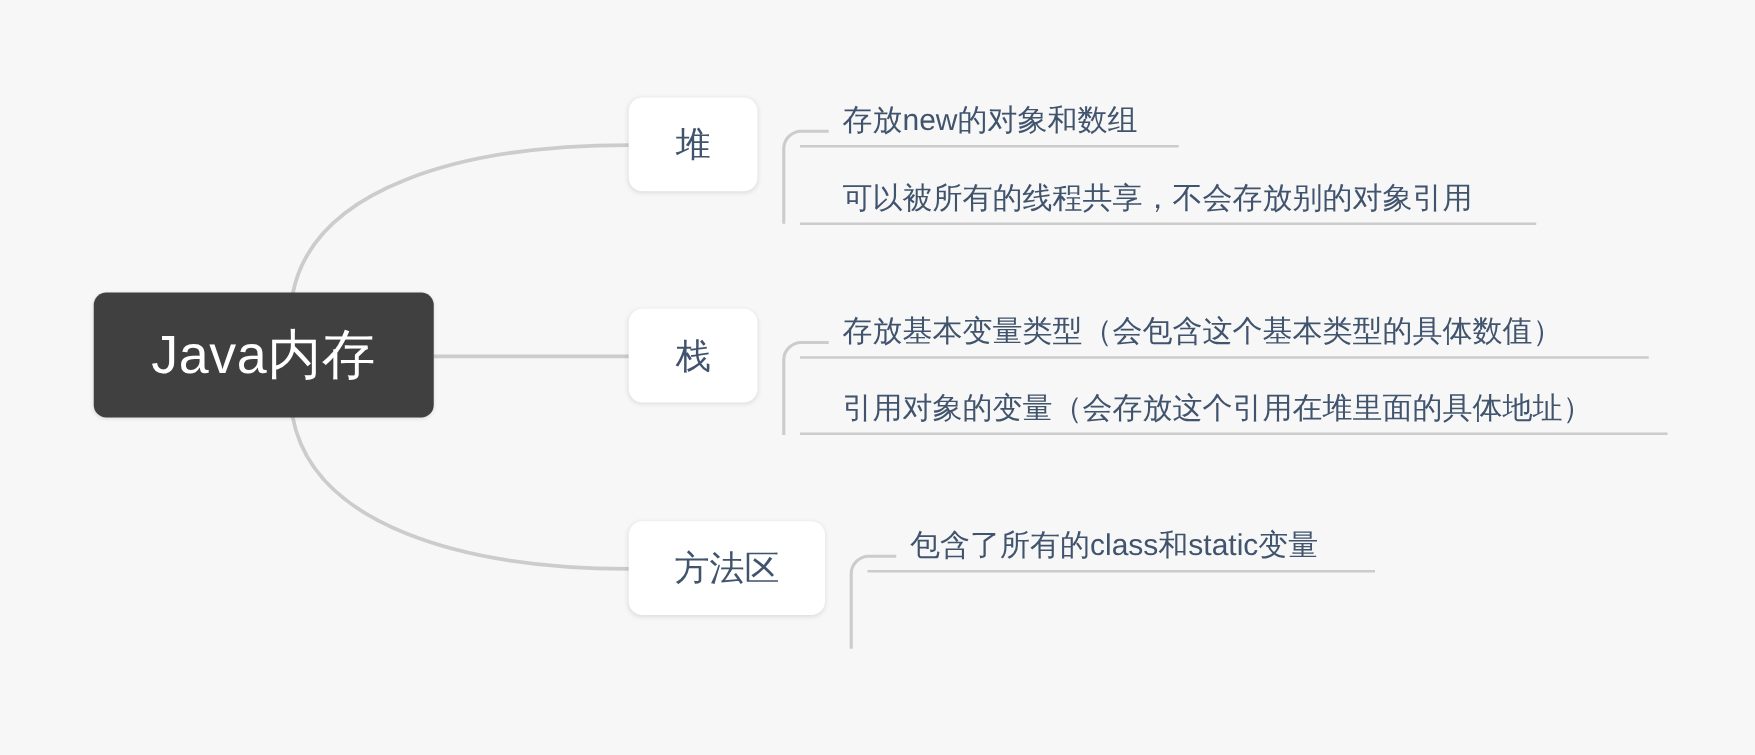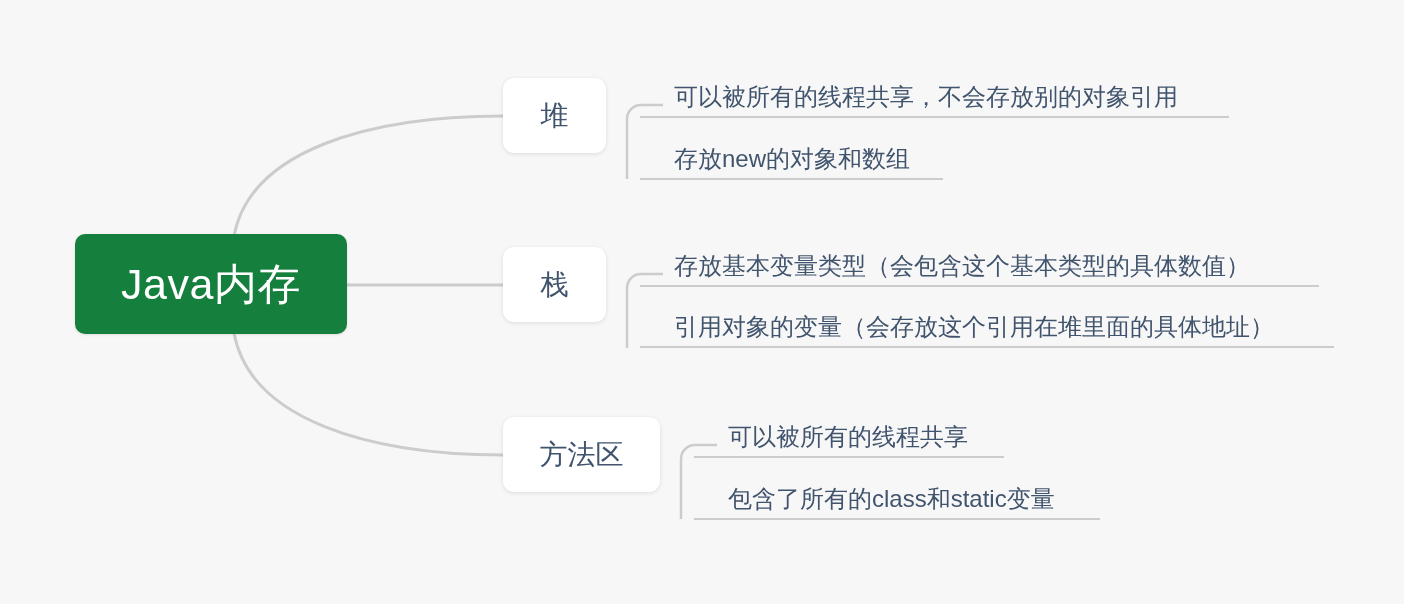--- a/index.html
+++ b/index.html
@@ -36,21 +36,21 @@
     stroke-width: 3;
     stroke-linecap: butt;
   }
   
   .root-node {
     position: absolute;
     left: 75px;
     top: 234px;
     width: 272px;
     height: 100px;
-    background: #15803d;
+    background: #404040;
     border-radius: 10px;
     display: flex;
     align-items: center;
     justify-content: center;
     box-shadow: 0 1px 3px rgba(0,0,0,0.10);
     box-sizing: border-box;
   }
   .root-label {
     color: #ffffff;
     font-size: 43px;
@@ -143,25 +143,25 @@
   <div class="branch-node branch-heap">
     <span class="branch-label">堆</span>
   </div>
 
   <div class="leaf-group leaves-heap">
     <div class="leaf-bracket" style="left:-15px; top:47px;">
       <svg viewBox="0 0 40 78" width="40" height="78" xmlns="http://www.w3.org/2000/svg">
         <path d="M 38 2 L 16 2 A 14 14 0 0 0 2 16 L 2 76"></path>
       </svg>
     </div>
+    <div class="leaf-item leaf-0">
+      <span class="leaf-text">存放new的对象和数组</span>
+    </div>
     <div class="leaf-item leaf-1">
       <span class="leaf-text">可以被所有的线程共享，不会存放别的对象引用</span>
-    </div>
-    <div class="leaf-item leaf-0">
-      <span class="leaf-text">存放new的对象和数组</span>
     </div>
   </div>
 
   <div class="branch-node branch-stack">
     <span class="branch-label">栈</span>
   </div>
 
   <div class="leaf-group leaves-stack">
     <div class="leaf-bracket" style="left:-15px; top:46px;">
       <svg viewBox="0 0 40 78" width="40" height="78" xmlns="http://www.w3.org/2000/svg">
@@ -179,21 +179,18 @@
   <div class="branch-node branch-method">
     <span class="branch-label">方法区</span>
   </div>
 
   <div class="leaf-group leaves-method">
     <div class="leaf-bracket" style="left:-15px; top:47px;">
       <svg viewBox="0 0 40 78" width="40" height="78" xmlns="http://www.w3.org/2000/svg">
         <path d="M 38 2 L 16 2 A 14 14 0 0 0 2 16 L 2 76"></path>
       </svg>
     </div>
-    <div class="leaf-item leaf-0">
-      <span class="leaf-text">可以被所有的线程共享</span>
-    </div>
     <div class="leaf-item leaf-1">
       <span class="leaf-text">包含了所有的class和static变量</span>
     </div>
   </div>
 
 </div>
 
 </body></html>

